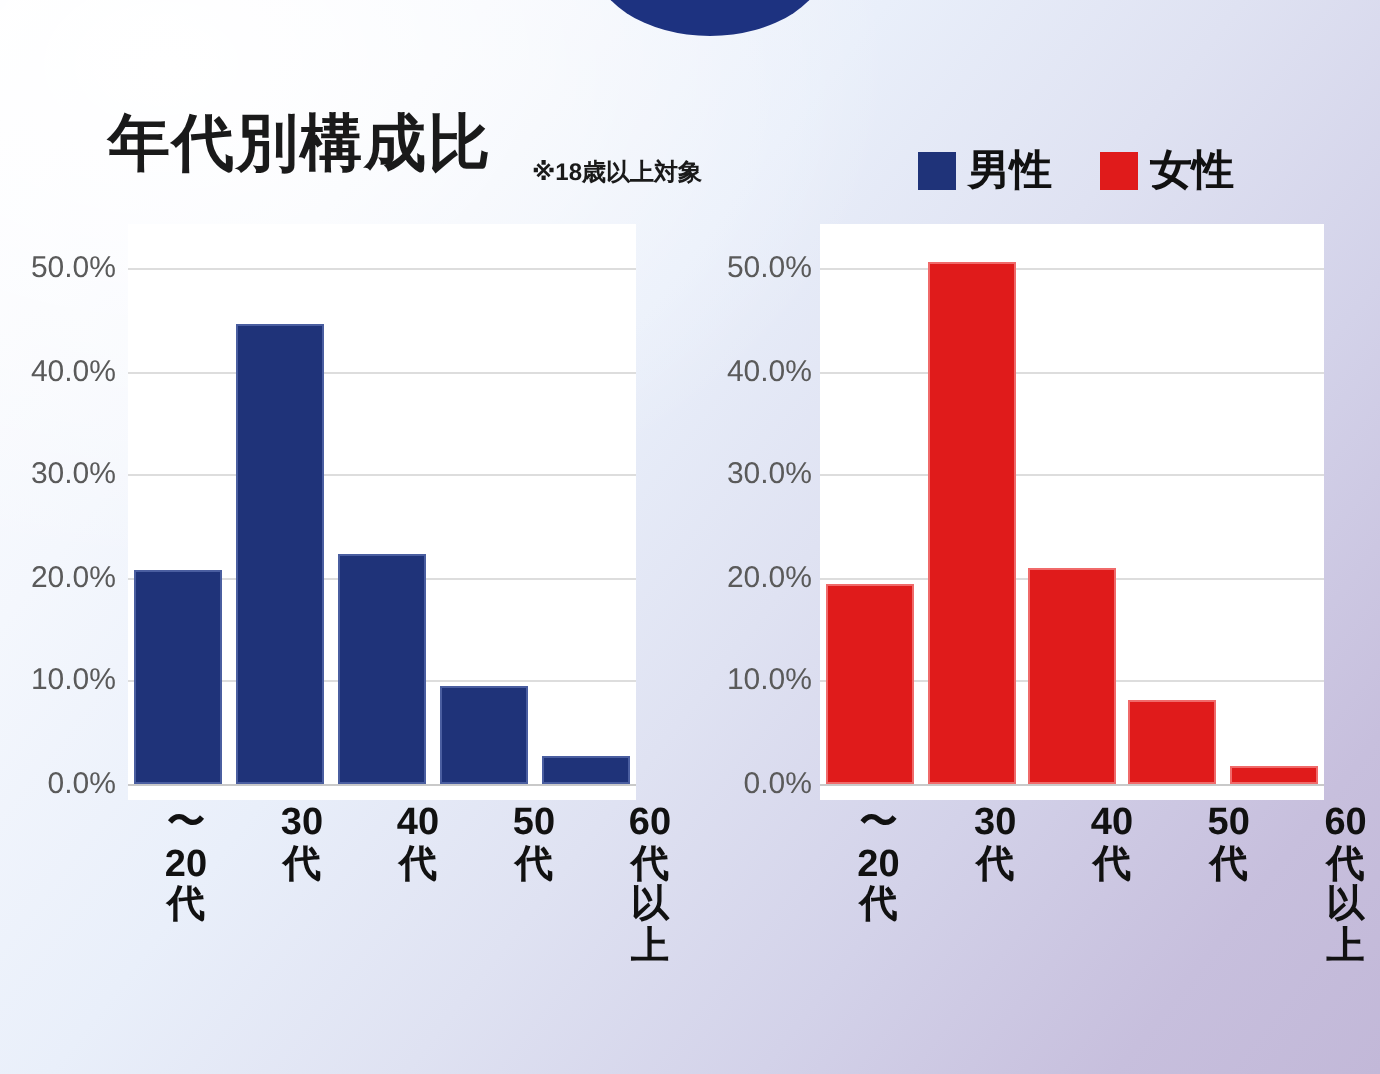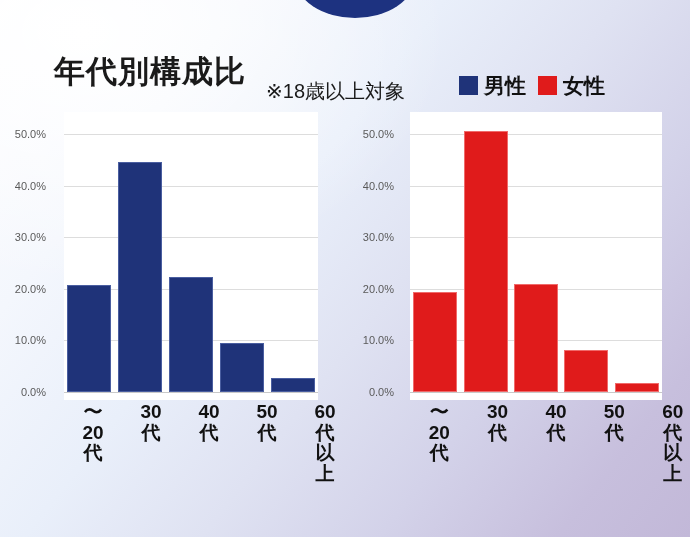--- a/index.html
+++ b/index.html
@@ -28,43 +28,43 @@
 
   
   .header{position:absolute;left:0;top:28px;width:690px;height:54px;}
   .title{
     position:absolute;left:54px;top:28px;
     font-size:31px;font-weight:700;color:#1a1a1a;letter-spacing:1px;
     line-height:1;white-space:nowrap;
   }
   .subnote{
     position:absolute;left:266px;top:50px;
-    font-size:20px;font-weight:400;color:#1a1a1a;white-space:nowrap;
-  }
-  .legend{position:absolute;left:459px;top:47px;display:flex;align-items:center;gap:12px;}
+    font-size:12px;font-weight:700;color:#1a1a1a;white-space:nowrap;
+  }
+  .legend{position:absolute;left:459px;top:47px;display:flex;align-items:center;gap:24px;}
   .legend-item{display:flex;align-items:center;gap:6px;}
   .legend-swatch{width:19px;height:19px;display:block;}
   .legend-label{font-size:21px;font-weight:700;color:#111;line-height:1;}
 
   
   .panel{position:absolute;top:112px;height:288px;}
   .panel.left{left:14px;width:304px;}
   .panel.right{left:362px;width:302px;}
 
   .plot-bg{
     position:absolute;right:0;top:0;bottom:0;left:50px;
     background:#ffffff;
   }
   .panel.left .plot-bg{left:50px;right:0;}
   .panel.right .plot-bg{left:48px;right:2px;}
 
   .ylabels{position:absolute;left:0;top:0;width:50px;height:100%;}
   .ylabel{
-    position:absolute;right:18px;transform:translateY(-50%);
-    font-size:11px;color:#5a5a5a;white-space:nowrap;
+    position:absolute;right:6px;transform:translateY(-50%);
+    font-size:15px;color:#5a5a5a;white-space:nowrap;
   }
   .gridline{
     position:absolute;height:1px;background:#dddddd;left:50px;right:0;
   }
   .panel.right .gridline{left:48px;right:2px;}
   .baseline{background:#c9c9c9;}
 
   .bars{position:absolute;left:50px;right:0;top:0;bottom:0;
         display:flex;align-items:flex-end;justify-content:space-around;}
   .panel.right .bars{left:48px;right:2px;}

